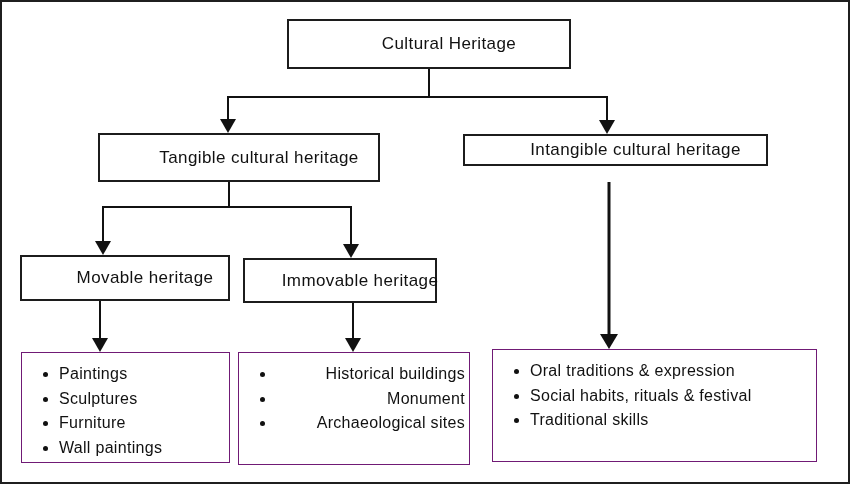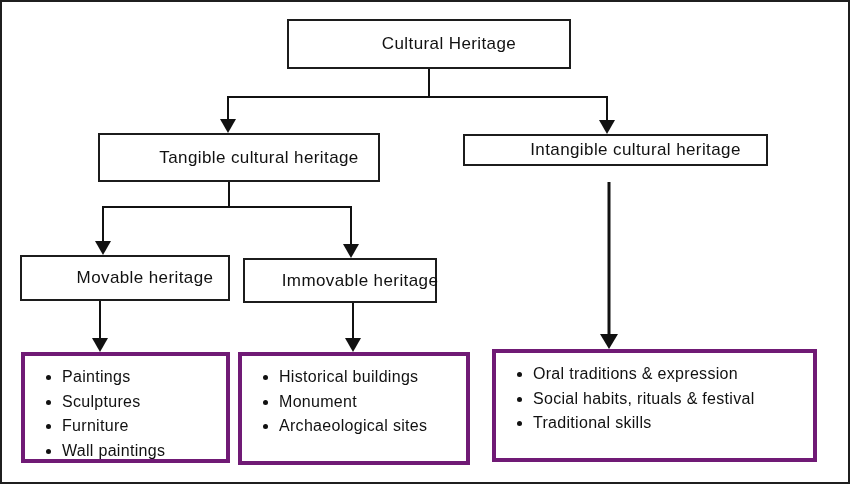--- a/index.html
+++ b/index.html
@@ -33,42 +33,42 @@
     justify-content: center;
     font-size: 17px;
     letter-spacing: 0.4px;
     box-sizing: border-box;
     white-space: nowrap;
     padding-left: 40px;
   }
   .leafbox {
     position: absolute;
     background: #ffffff;
-    border: 4px solid #701a75;
+    border: 1px solid #701a75;
     box-sizing: border-box;
     font-size: 16px;
     letter-spacing: 0.3px;
   }
   .leafbox ul {
     margin: 0;
     padding: 9px 4px 0 37px;
     list-style: disc;
   }
   .leafbox li {
     line-height: 24.5px;
     white-space: nowrap;
   }
   
   #node-root       { left: 287px; top: 19px;  width: 284px; height: 50px; }
   #node-tangible   { left: 98px;  top: 133px; width: 282px; height: 49px; }
   #node-intangible { left: 463px; top: 134px; width: 305px; height: 32px; }
   #node-movable    { left: 20px;  top: 255px; width: 210px; height: 46px; }
   #node-immovable  { left: 243px; top: 258px; width: 194px; height: 45px; }
   #list-movable    { left: 21px;  top: 352px; width: 209px; height: 111px; }
-  #list-immovable  { left: 238px; top: 352px; width: 232px; height: 113px; }
+  #list-immovable  { left: 238px; top: 352px; width: 232px; height: 113px; text-align: right; }
   #list-intangible { left: 492px; top: 349px; width: 325px; height: 113px; }
 </style>
 </head>
 <body>
 
 <div id="canvas">
 
   <svg id="wires" width="850" height="492" viewBox="0 0 850 492">
     <g stroke="#111111" stroke-width="2" fill="none">
 

